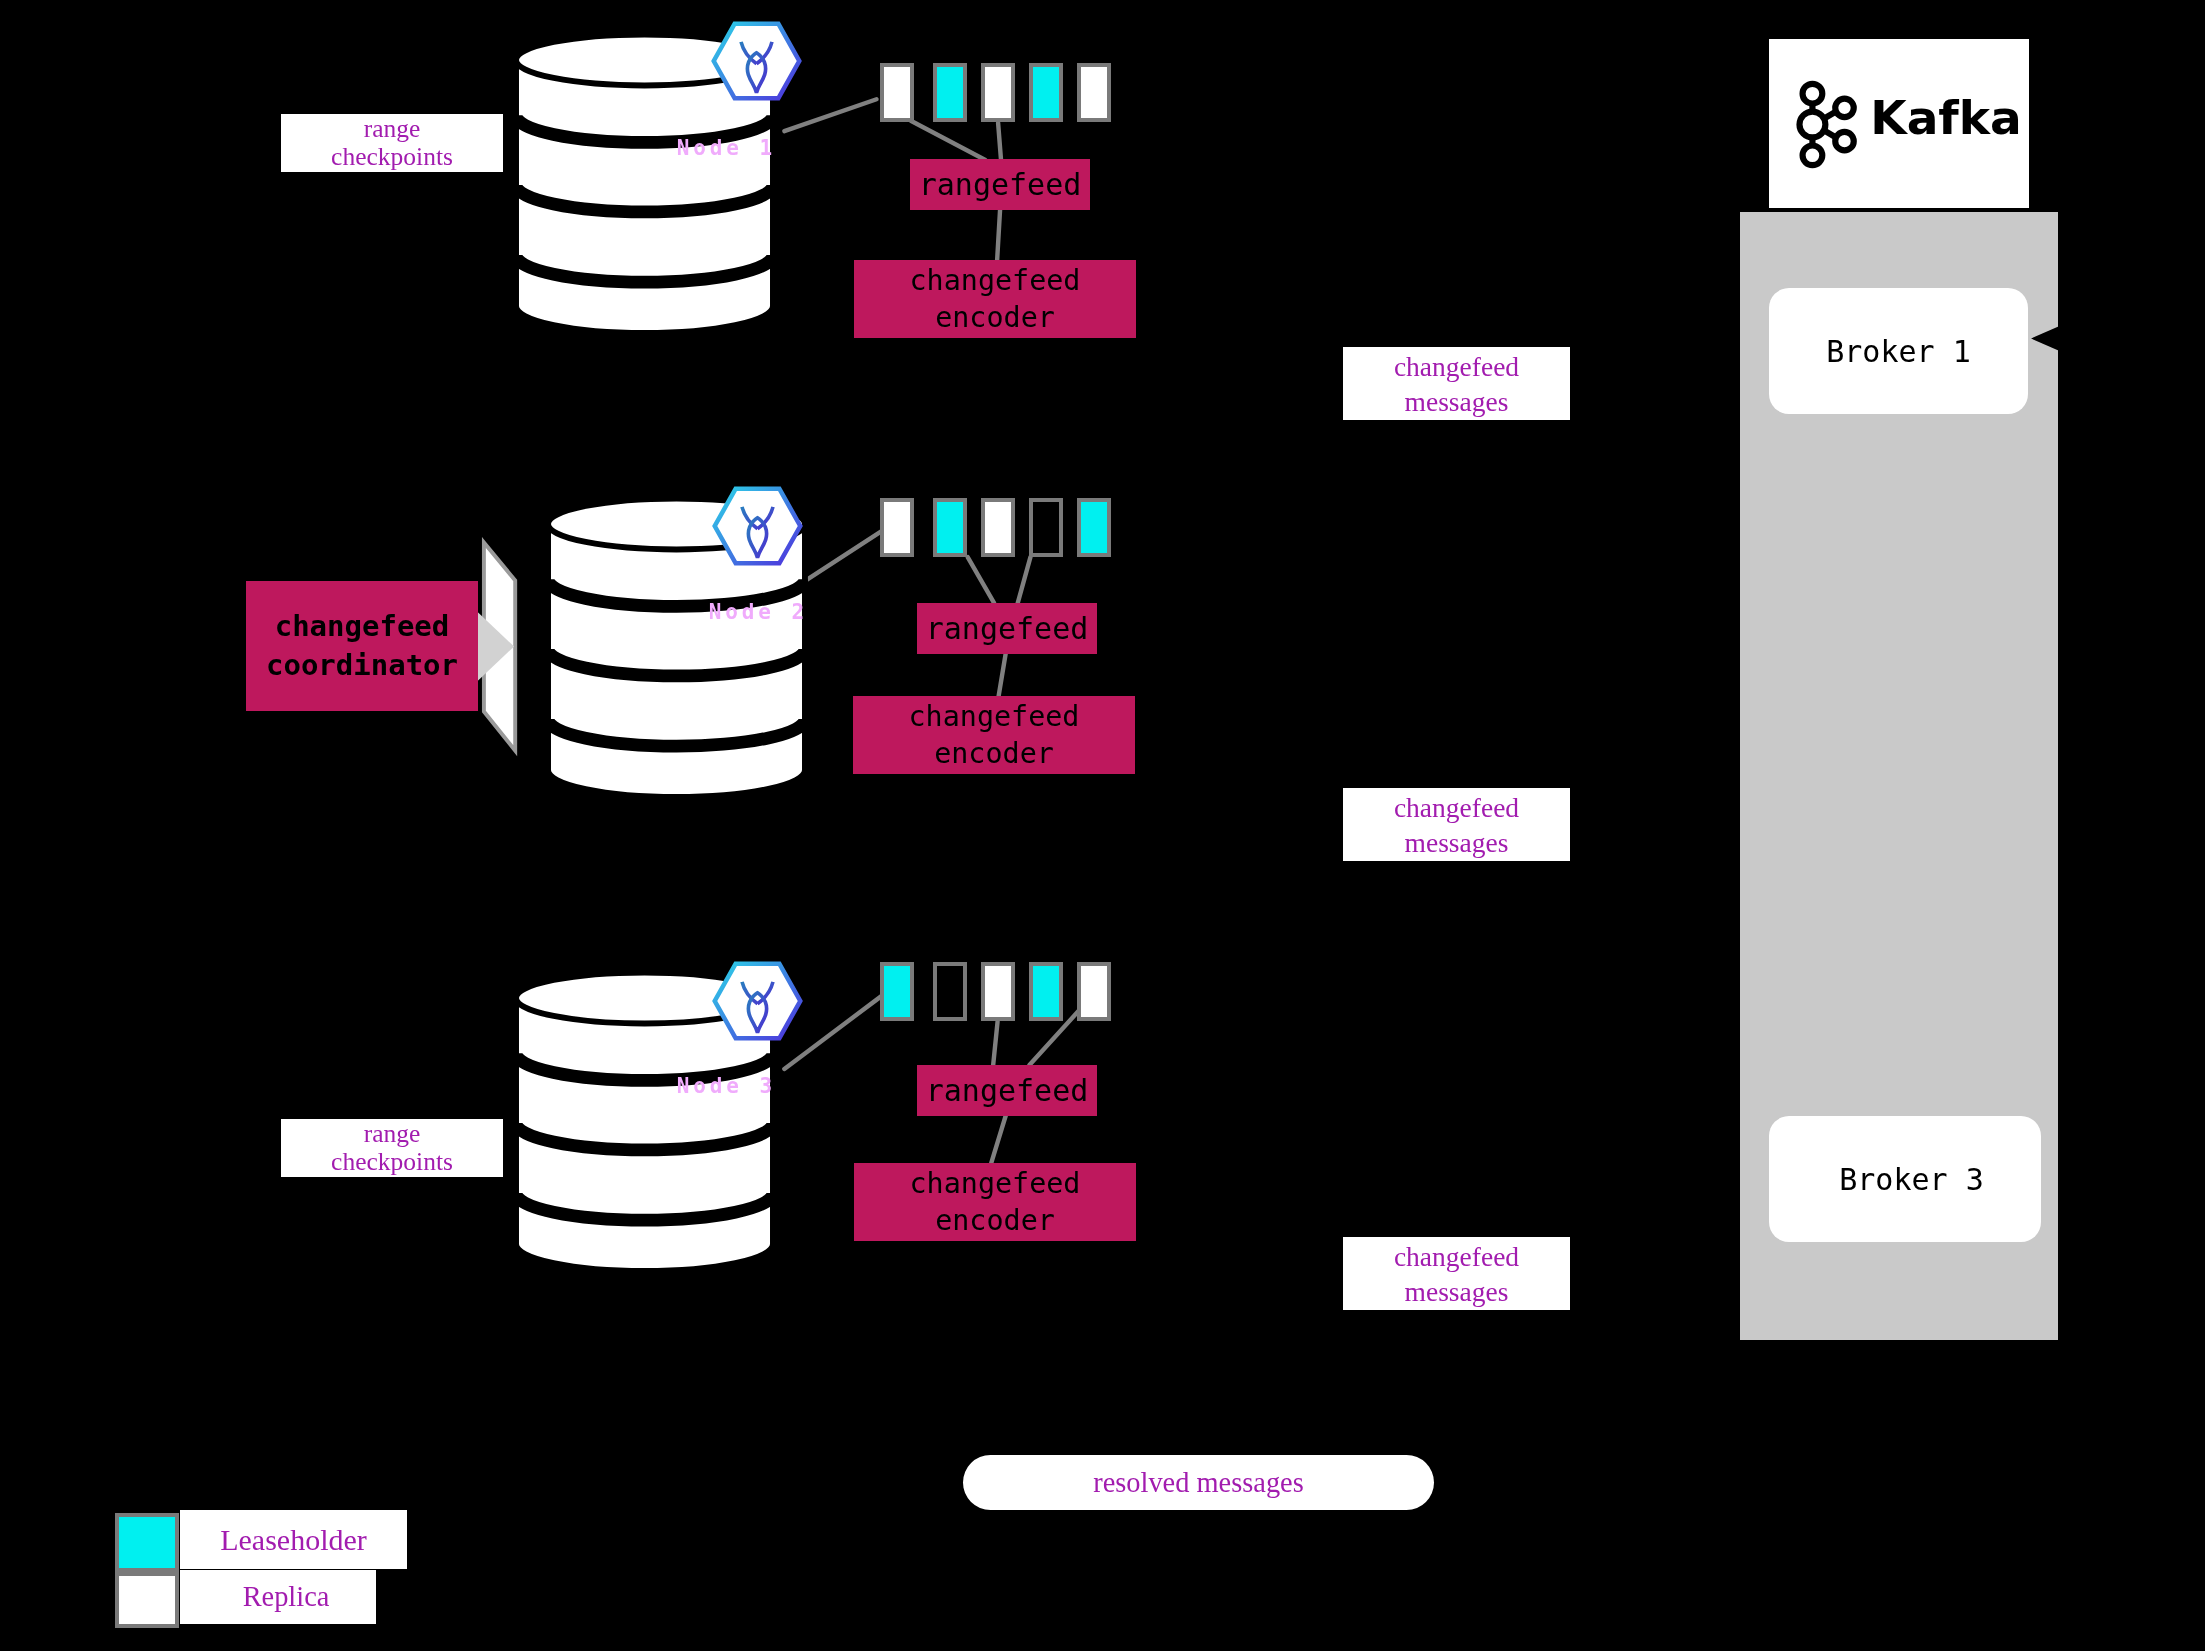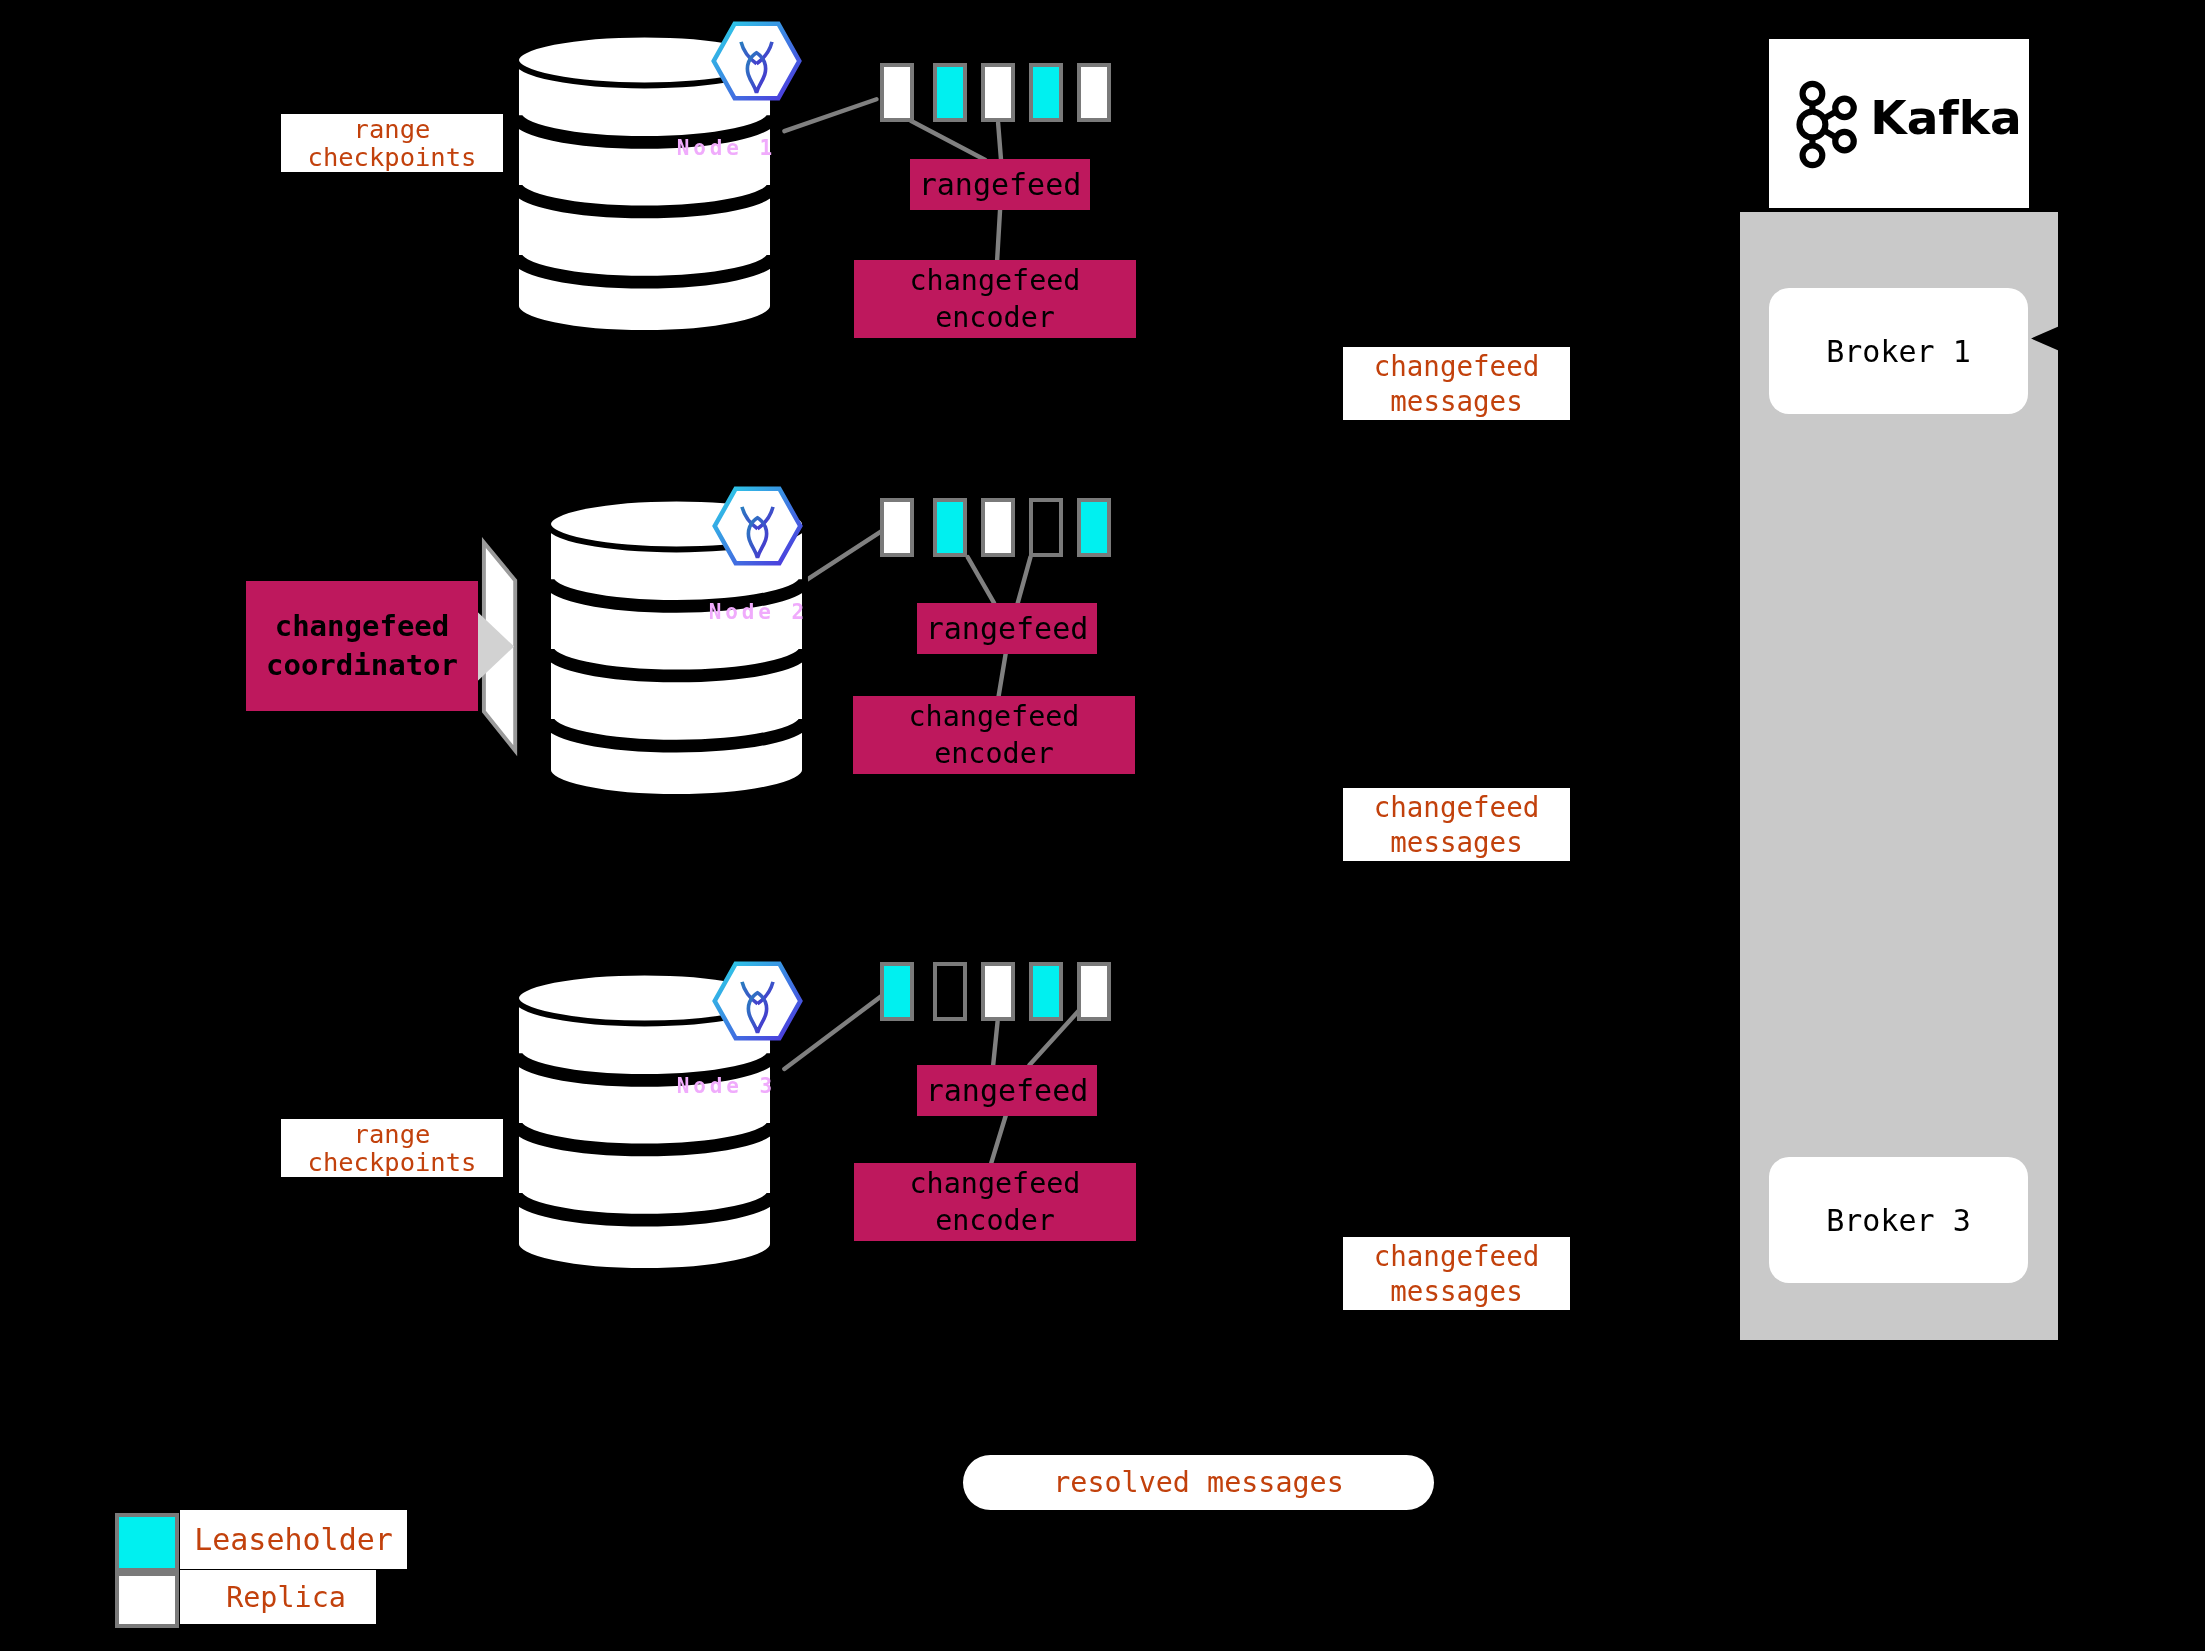--- a/index.html
+++ b/index.html
@@ -1,19 +1,19 @@
 <!DOCTYPE html>
 <html style="font-size:7.8px"><head>
 <meta charset="utf-8">
 <style>
   html,body{margin:0;padding:0;background:#000;width:2205px;height:1652px;overflow:hidden;}
   body{font-family:"DejaVu Sans Mono","Liberation Mono",monospace;position:relative;}
   .abs{position:absolute;}
-  .lbl{background:#fff;color:#c2410c;text-align:center;white-space:pre-line;
-       display:flex;align-items:center;justify-content:center;}
+  .lbl{background:#fff;color:#a21caf;text-align:center;white-space:pre-line;
+       display:flex;align-items:center;justify-content:center;font-family:Liberation Serif, serif;}
   .graybox{background:#be185d;color:#000;text-align:center;white-space:pre-line;
        display:flex;align-items:center;justify-content:center;}
   .sq{position:absolute;width:34px;height:59px;border:4.4px solid #7A7A7A;box-sizing:border-box;}
   .node-label{color:#f0abfc;font-weight:bold;font-size:21px;letter-spacing:3.9px;text-align:right;}
   .broker{position:absolute;left:29px;width:259px;height:126px;background:#fff;border-radius:20px;
        display:flex;align-items:center;justify-content:center;font-size:30px;color:#000;}
   .legend-sq{position:absolute;width:64px;border:4.9px solid #7A7A7A;box-sizing:border-box;}
   svg{display:block;}
   #lines{position:absolute;left:0;top:0;z-index:1;}
   .z2{z-index:2;}
@@ -179,21 +179,21 @@
       <line x1="38" y1="96" x2="38" y2="109"></line>
       <line x1="56" y1="66" x2="76" y2="54"></line>
       <line x1="56" y1="84" x2="76" y2="96"></line>
     </g>
   </svg>
   <div class="abs" style="left:96px;top:51px;width:162px;text-align:center;font-family:'DejaVu Sans','Liberation Sans',sans-serif;font-weight:bold;font-size:47px;color:#000;">Kafka</div>
 </div>
 
 <div class="abs" style="left:1740px;top:212px;width:318px;height:1128px;background:#C9C9C9;z-index:1;">
   <div class="broker" style="top:76px;">Broker 1</div>
-  <div class="broker" style="top:945px;">Broker 3</div>
+  <div class="broker" style="top:904px;padding-left:13px;">Broker 3</div>
 </div>
 <svg class="abs z3" style="left:2030px;top:320px;" width="44" height="37" viewBox="0 0 90 76">
   <polygon points="2,38 84,2 84,74" fill="#000"></polygon>
 </svg>
 
 <div class="abs z2 lbl" style="left:963px;top:1455px;width:471px;height:55px;border-radius:27.5px;font-size:28.4px;">resolved messages</div>
 
 <div class="abs z2">
   <div class="legend-sq" style="left: 115px; top: 1513px; height: 59px; background: rgb(0, 240, 240);"></div>
   <div class="legend-sq" style="left: 115px; top: 1572px; height: 56px; background: rgb(255, 255, 255);"></div>

